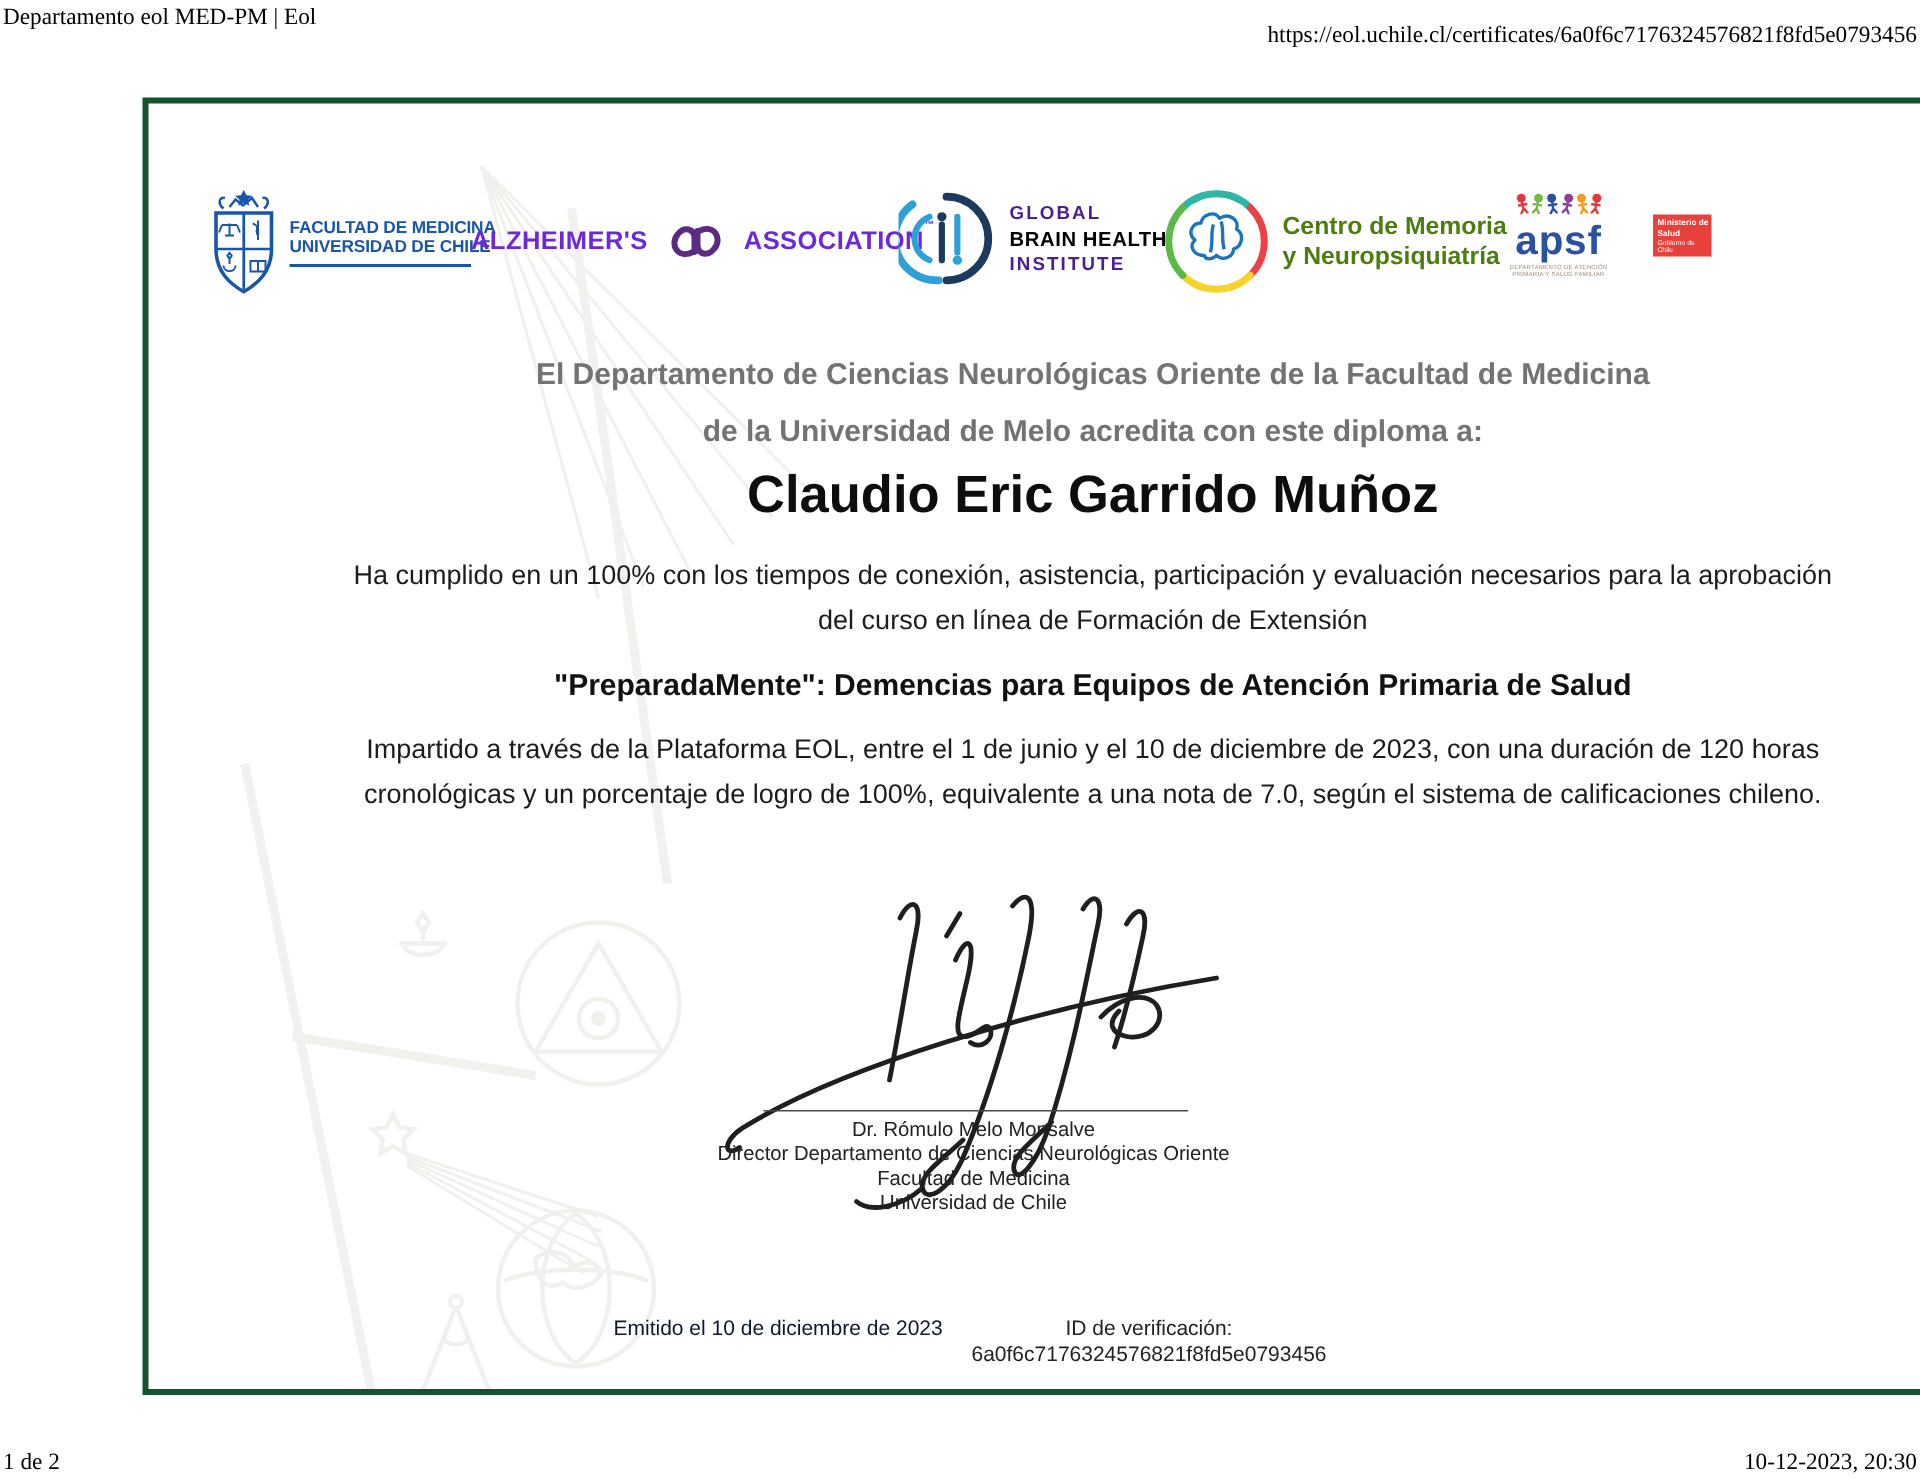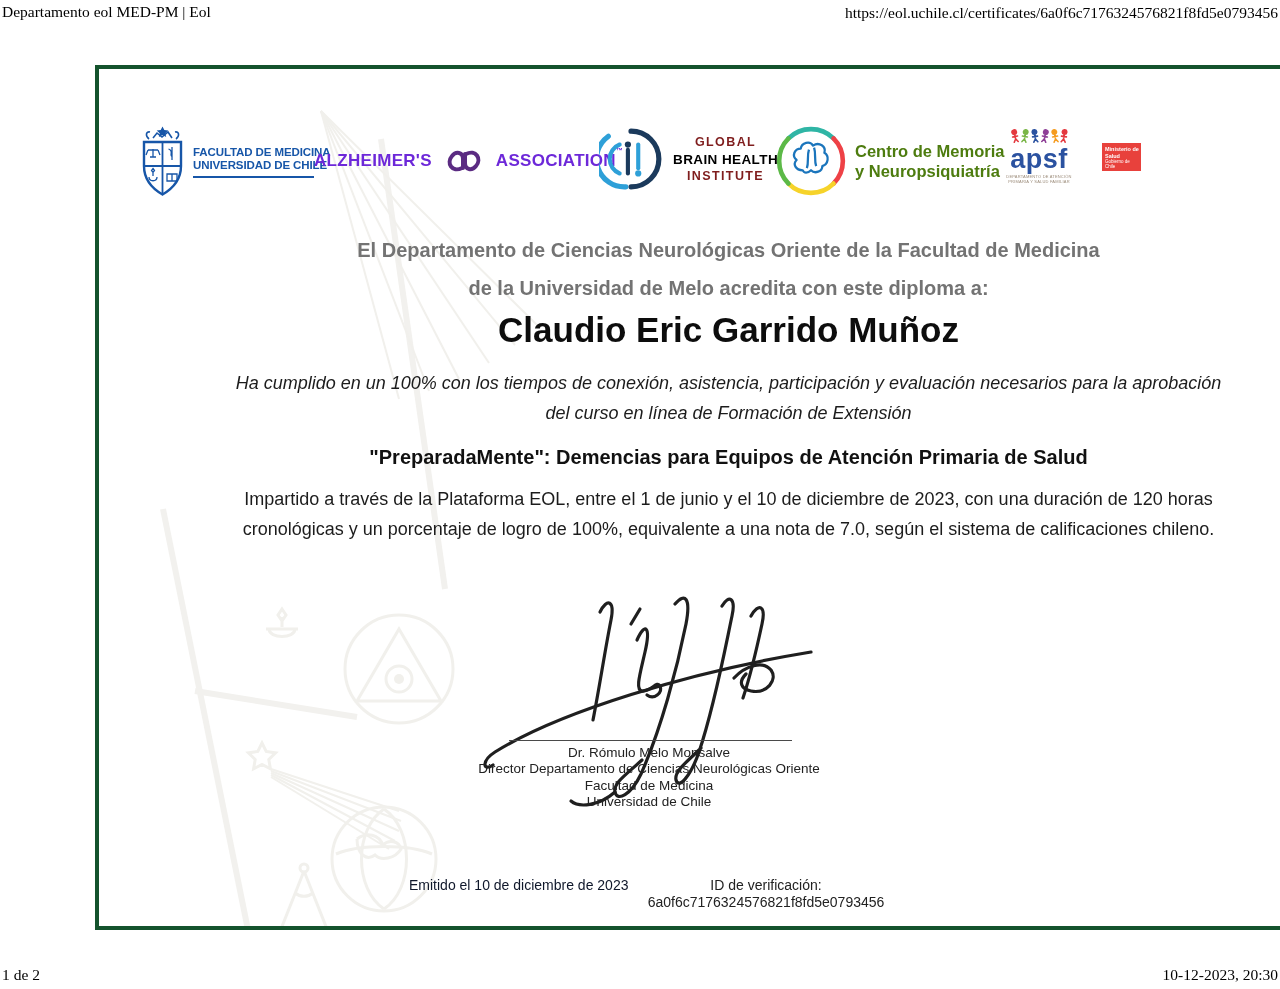--- a/index.html
+++ b/index.html
@@ -2,42 +2,42 @@
 <html><head>
 <meta charset="utf-8">
 <style>
   * { margin:0; padding:0; box-sizing:border-box; }
   html,body { width:1280px; height:989px; background:#ffffff; }
   body { position:relative; font-family:"Liberation Sans", sans-serif; color:#1c1c1c; }
 
   
   .ph { position:absolute; font-family:"Liberation Serif", serif; font-size:15.5px; color:#000; white-space:nowrap; }
   .ph-left  { left:2px;  top:3px; }
-  .ph-right { right:2px; top:4px; }
+  .ph-right { right:2px; top:15px; }
   .pf-left  { left:2px;  bottom:5px; }
   .pf-right { right:2px; bottom:5px; }
 
   
   .certificate { position:absolute; left:95px; top:65px; width:1267px; height:865px;
                  border:4px solid #14532d; background:#fff; overflow:hidden; }
   .wm { position:absolute; left:0; top:0; }
 
   
   .logo { position:absolute; display:flex; align-items:center; }
   .lg-uchile { left:40px; top:57px; gap:7px; }
   .uh-txt { color:#1756a8; font-weight:800; font-size:11.5px; line-height:13.5px; letter-spacing:-.1px; white-space:nowrap; }
   .uh-bar { height:2.5px; background:#1756a8; width:121px; margin-top:3px; }
 
   .lg-alz { left:215px; top:76px; gap:14px; color:#6d28d9; }
   .alz-w { font-size:17px; font-weight:800; letter-spacing:.3px; white-space:nowrap; }
   .alz-tm { font-size:7px; vertical-align:top; position:relative; top:-4px; }
 
   .lg-gbhi { left:500px; top:58px; gap:10px; }
   .gb-txt div { white-space:nowrap; font-weight:800; }
-  .gb-l1,.gb-l3 { color:#7f1d1d; font-size:12.5px; letter-spacing:1.4px; line-height:17px;text-align:center; }
+  .gb-l1,.gb-l3 { color:#4c1d95; font-size:12.5px; letter-spacing:1.4px; line-height:17px; }
   .gb-l2 { color:#000000; font-size:13.5px; letter-spacing:.4px; line-height:17px; }
 
   .lg-mem { left:676px; top:56px; gap:8px; }
   .mem-txt { color:#4d7c0f; font-weight:700; font-size:16.5px; line-height:20px; white-space:nowrap; }
 
   .lg-apsf { left:903px; top:60px; width:74px; display:block; text-align:center; }
   .apsf-name { color:#2b52a0; font-weight:800; font-size:27px; line-height:25px; letter-spacing:.5px; }
   .apsf-sub { color:#9b8b79; font-size:4px; line-height:5px; letter-spacing:.2px; margin-top:2px; }
 
   .lg-minsal { left:979px; top:60px; width:63px; height:56px; display:flex; }
@@ -45,21 +45,21 @@
   .ms-red  { flex:1; background:#e8413c; color:#fff; display:flex; flex-direction:column; justify-content:space-between; padding:3px 2px 2px 3px; }
   .ms-top { font-size:5.5px; font-weight:700; line-height:6.5px; }
   .ms-bot { font-size:4.5px; line-height:5px; }
 
   
   .abs-c { position:absolute; left:0; right:0; text-align:center; }
   .intro  { top:163px; font-size:20px; font-weight:bold; color:#737373; line-height:37.5px; }
   .name   { top:238px; font-size:35px; font-weight:bold; color:#0d0d0d; line-height:45px; }
   .para   { position:absolute; left:50%; transform:translateX(-50%); text-align:center;
             font-size:18px; line-height:30px; color:#1c1c1c; }
-  .body1  { top:299px; width:1002px;font-style:italic; }
+  .body1  { top:299px; width:1002px; }
   .course { top:372px; font-size:20px; font-weight:bold; color:#111; line-height:32px; }
   .body2  { top:415px; width:1016px; }
 
   
   .sig-svg { position:absolute; left:380px; top:525px; }
   .sig-line { position:absolute; left:410px; top:671px; width:283px; border-top:1.5px solid #4a4a4a; }
   .signer { position:absolute; left:348px; top:676px; width:404px; text-align:center;
             font-size:13.5px; line-height:16.4px; color:#222; }
 
   .issued { position:absolute; left:310px; top:808px; font-size:14px; color:#0f172a; white-space:nowrap; }

